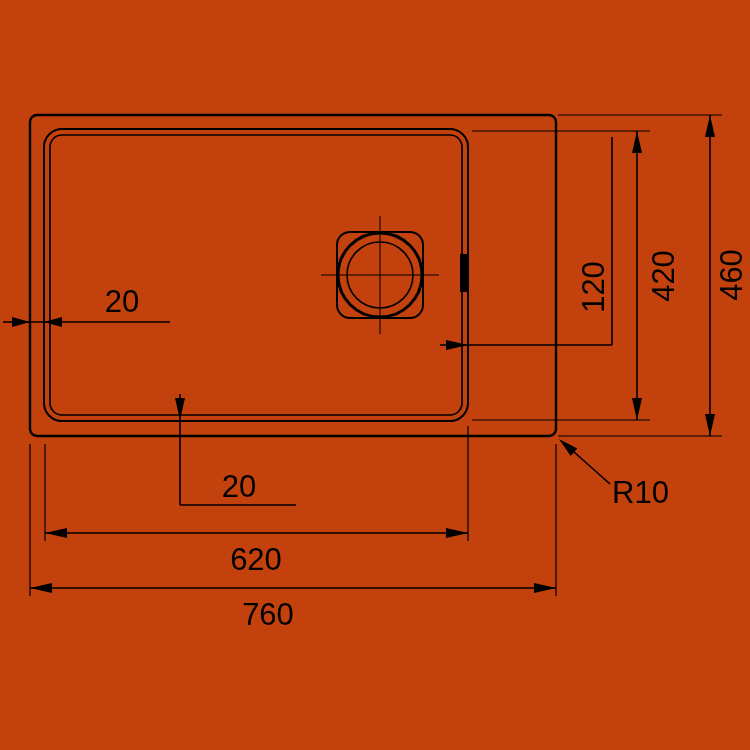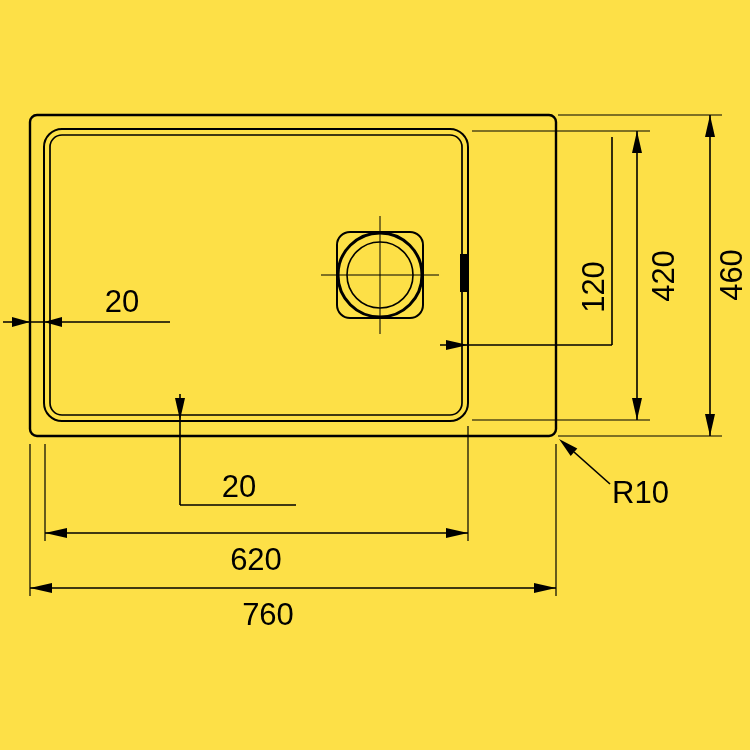--- a/index.html
+++ b/index.html
@@ -5,21 +5,21 @@
   html, body {
     margin: 0;
     padding: 0;
     background: #ffffff;
     font-family: "Liberation Sans", sans-serif;
   }
   .canvas {
     position: relative;
     width: 750px;
     height: 750px;
-    background: #fde047;
+    background: #c2410c;
     overflow: hidden;
   }
   svg { display: block; }
   .outline   { fill: none; stroke: #000; stroke-width: 2.4px; }
   .rim       { fill: none; stroke: #000; stroke-width: 2px;   }
   .rim-inner { fill: none; stroke: #000; stroke-width: 1.7px; }
   .drain-sq  { fill: none; stroke: #000; stroke-width: 2px;   }
   .drain-c1  { fill: none; stroke: #000; stroke-width: 3px;   }
   .drain-c2  { fill: none; stroke: #000; stroke-width: 1.6px; }
   .center    { stroke: #000; stroke-width: 1px; }

